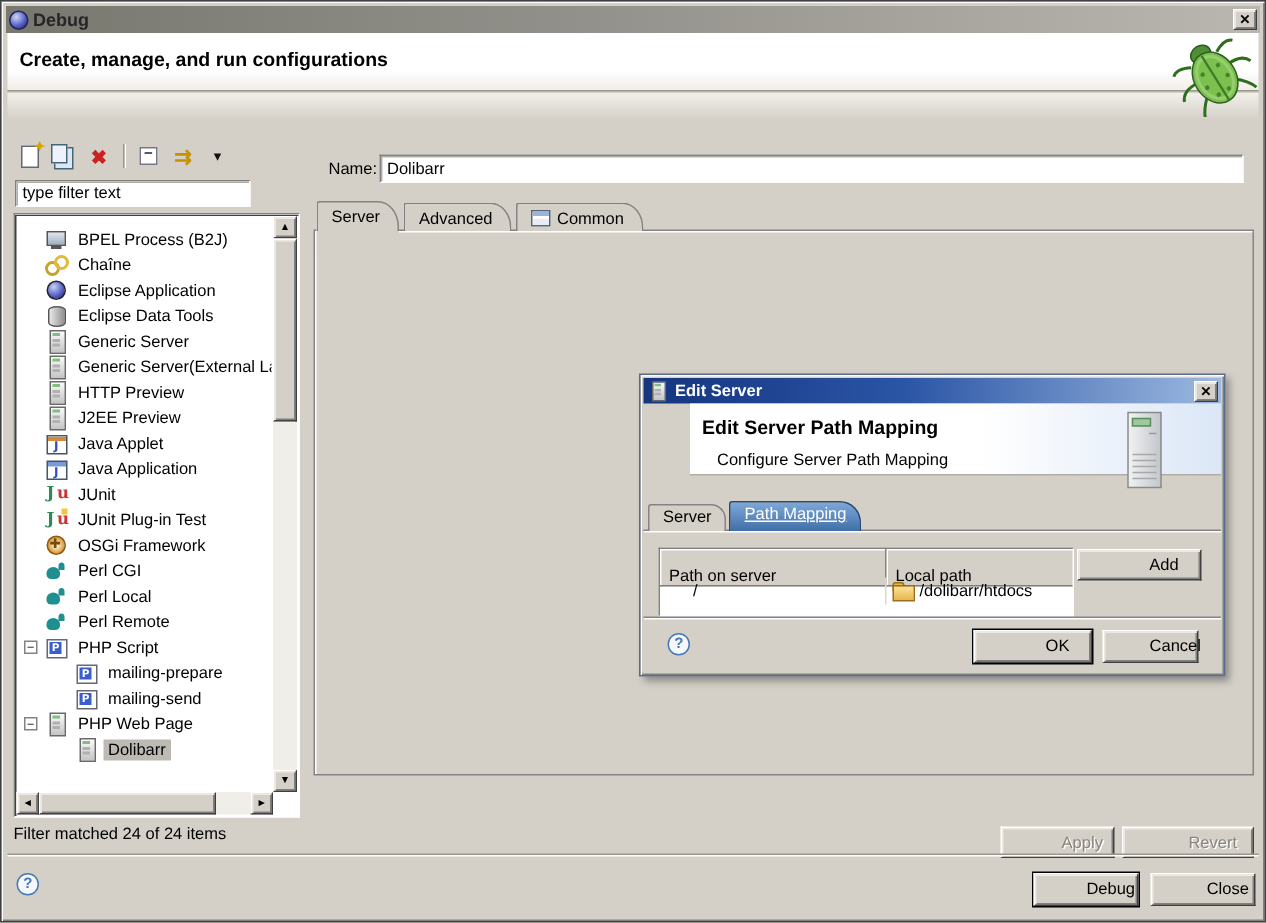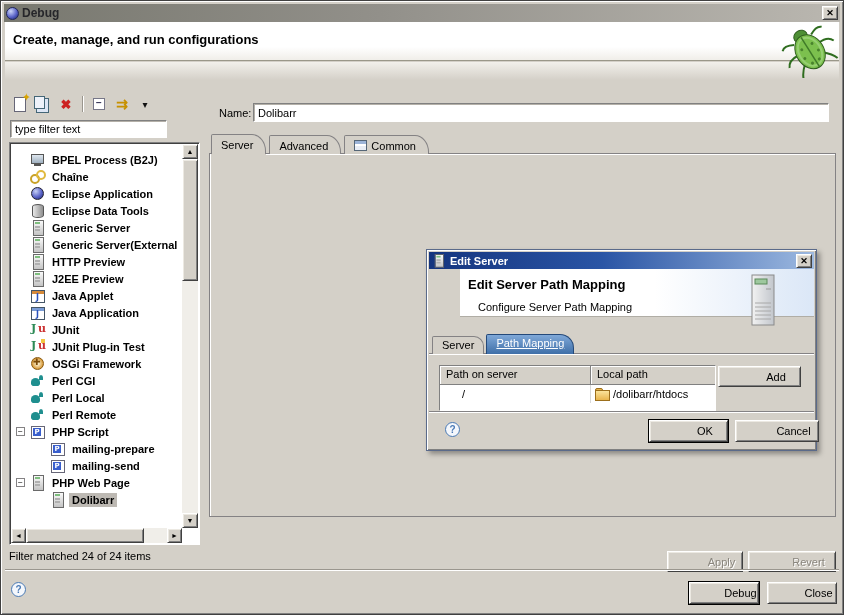--- a/index.html
+++ b/index.html
@@ -49,21 +49,21 @@
   .filter-configs-icon::before{content:"⇉";color:#c79100;font-size:14px;font-weight:bold;}
   .menu-arrow-icon::before{content:"▾";font-size:10px;color:#111;}
 
   #filter-box{position:absolute;left:9px;top:119px;width:157px;height:18px;}
   #tree-box{position:absolute;left:8px;top:141px;width:191px;height:403px;background:#fff;border:1px solid;border-color:#808080 #fff #fff #808080;box-shadow:inset 1px 1px 0 #404040;}
   #tree-rows{position:absolute;left:2px;top:2px;right:18px;bottom:17px;overflow:hidden;padding-top:6px;}
   .tree-row{height:17px;display:flex;align-items:center;white-space:nowrap;}
   .lead{width:18px;flex:none;display:flex;align-items:center;padding-left:4px;}
   .lead.child{width:38px;padding-left:24px;}
   .expander{width:9px;height:9px;border:1px solid #848284;background:#fff;color:#333;font:8px/7px "DejaVu Sans Mono",monospace;text-align:center;}
-  .tree-label{padding:1px 3px;overflow:hidden;font-weight:bold;}
+  .tree-label{padding:1px 3px;overflow:hidden;}
   .tree-row.selected .tree-label{background:#bdb9b3;}
 
   
   .sb-btn{position:absolute;display:flex;align-items:center;justify-content:center;font-size:7px;color:#000;}
   #vsb{position:absolute;top:1px;right:1px;bottom:16px;width:16px;background:#f0eee9;}
   #vsb .up{top:0;left:0;right:0;height:15px;}
   #vsb .down{bottom:0;left:0;right:0;height:15px;}
   #vsb .thumb{position:absolute;left:0;right:0;top:15px;height:122px;}
   #hsb{position:absolute;left:1px;right:17px;bottom:1px;height:15px;background:#f0eee9;}
   #hsb .lt{left:0;top:0;bottom:0;width:15px;}
@@ -118,34 +118,34 @@
   #dlg-header{position:absolute;left:2px;top:19px;right:2px;height:48px;background:linear-gradient(90deg,#fff 55%,#dbe7f7);border-bottom:1px solid #b0ada5;margin-left:31px;}
   #dlg-heading{position:absolute;left:8px;top:8px;font-weight:bold;font-size:13px;}
   #dlg-subheading{position:absolute;left:18px;top:32px;font-size:11px;}
   #dlg-server-art{position:absolute;right:34px;top:4px;}
   #dlg-tabs{position:absolute;left:5px;top:84px;height:20px;display:flex;align-items:flex-end;z-index:2;}
   .dtab{height:18px;padding:2px 9px;border:1px solid #848284;border-bottom:none;background:#d4d0c8;border-radius:2px 10px 0 0;margin-right:2px;}
   .dtab.active{height:20px;background:linear-gradient(180deg,#7fa8d8,#3f6fa8);border-color:#24497a;color:#fff;text-decoration:underline;border-radius:2px 14px 0 0;}
   #dlg-content{position:absolute;left:2px;top:103px;right:2px;height:60px;border-top:1px solid #848284;box-shadow:inset 0 1px 0 #fff;overflow:hidden;}
   #dlg-table{position:absolute;left:10px;top:11px;width:277px;height:46px;background:#fff;border:1px solid;border-color:#808080 #fff #fff #808080;}
   .thead{display:flex;height:19px;}
-  .th{background:#d4d0c8;border-right:1px solid #808080;border-bottom:1px solid #808080;box-shadow:inset 1px 1px 0 #fff;padding:2px 6px;white-space:nowrap;overflow:hidden;}
+  .th{background:#d4d0c8;border-right:1px solid #808080;border-bottom:1px solid #808080;box-shadow:inset 1px 1px 0 #fff;padding:12px 6px;white-space:nowrap;overflow:hidden;}
   .th1{width:151px;}.th2{width:124px;border-right:none;}
   .trow{display:flex;height:18px;align-items:center;background:#fff;}
   .td1{width:151px;padding-left:22px;border-right:1px solid #d8d8d8;height:100%;display:flex;align-items:center;}
   .td2{width:124px;padding-left:4px;height:100%;display:flex;align-items:center;gap:3px;}
   .folder-icon{width:15px;height:12px;position:relative;flex:none;}
   .folder-icon::before{content:"";position:absolute;left:0;top:0;width:6px;height:4px;background:#e9b54d;border:1px solid #9c6f1c;border-radius:2px 2px 0 0;}
   .folder-icon::after{content:"";position:absolute;left:0;top:2px;width:13px;height:9px;background:linear-gradient(#fbe39a,#e9b54d);border:1px solid #9c6f1c;}
   #btn-add{position:absolute;left:289px;top:12px;width:83px;height:21px;}
   #btn-edit{position:absolute;left:289px;top:39px;width:83px;height:21px;}
   #dlg-bottom{position:absolute;left:2px;bottom:2px;right:2px;height:37px;border-top:1px solid #848284;box-shadow:inset 0 1px 0 #fff;}
   #help-dlg{position:absolute;left:16px;top:10px;}
   #btn-ok{position:absolute;left:220px;top:8px;width:79px;height:22px;}
-  #btn-cancel{position:absolute;left:306px;top:8px;width:84px;height:22px;}
+  #btn-cancel{position:absolute;left:306px;top:8px;width:64px;height:22px;}
 
   
   .icon{width:15px;height:15px;display:inline-block;position:relative;flex:none;margin-right:4px;}
   .server-icon::before{content:"";position:absolute;left:3px;top:0;width:9px;height:14px;background:linear-gradient(#fafafa,#c4c4c4);border:1px solid #6a6a6a;}
   .server-icon::after{content:"";position:absolute;left:5px;top:2px;width:5px;height:2px;background:#7fbf7f;box-shadow:0 4px 0 #b0b0b0,0 7px 0 #b0b0b0;}
   .bpel-process-icon::before{content:"";position:absolute;left:1px;top:2px;width:11px;height:8px;border:1px solid #555;background:linear-gradient(#dfe7ef,#9fb0c0);}
   .bpel-process-icon::after{content:"";position:absolute;left:4px;bottom:1px;width:7px;height:2px;background:#555;}
   .chain-icon::before{content:"";position:absolute;left:0;top:5px;width:6px;height:6px;border:2px solid #c9a227;border-radius:50%;}
   .chain-icon::after{content:"";position:absolute;left:6px;top:1px;width:6px;height:6px;border:2px solid #e0b93e;border-radius:50%;}
   .eclipse-app-icon::before{content:"";position:absolute;left:1px;top:1px;width:11px;height:11px;border-radius:50%;background:radial-gradient(circle at 35% 30%,#c6d0f5,#5a63c8 55%,#1a2366);border:1px solid #223;}

